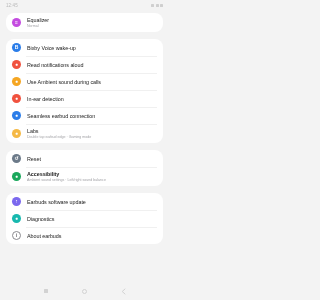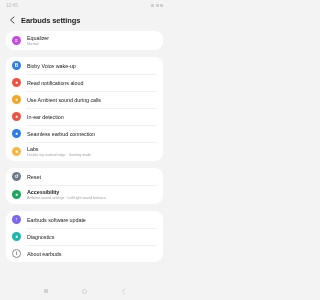--- a/index.html
+++ b/index.html
@@ -87,28 +87,20 @@
 
   <div class="statusbar">
     <div class="status-time">12:45</div>
     <div class="status-icons">
       <div class="si"></div>
       <div class="si"></div>
       <div class="si"></div>
     </div>
   </div>
 
-  <div class="appbar">
-    <div class="back-btn">
-      <svg width="6" height="8" viewBox="0 0 6 8">
-          <path d="M5 1 L1.5 4 L5 7" stroke="#4a4a4a" stroke-width="1" fill="none" stroke-linecap="round" stroke-linejoin="round"></path>
-        </svg>
-    </div>
-    <div class="page-title">Earbuds settings</div>
-  </div>
 
   <div class="content" id="list">
       <div class="card">
         <div class="row two-line">
           <div class="ic" style="background: rgb(196, 76, 224);">
             <span class="g">≡</span>
           </div>
           <div class="txtwrap">
             <div class="label">Equalizer</div>
             <div class="sub">Normal</div>

